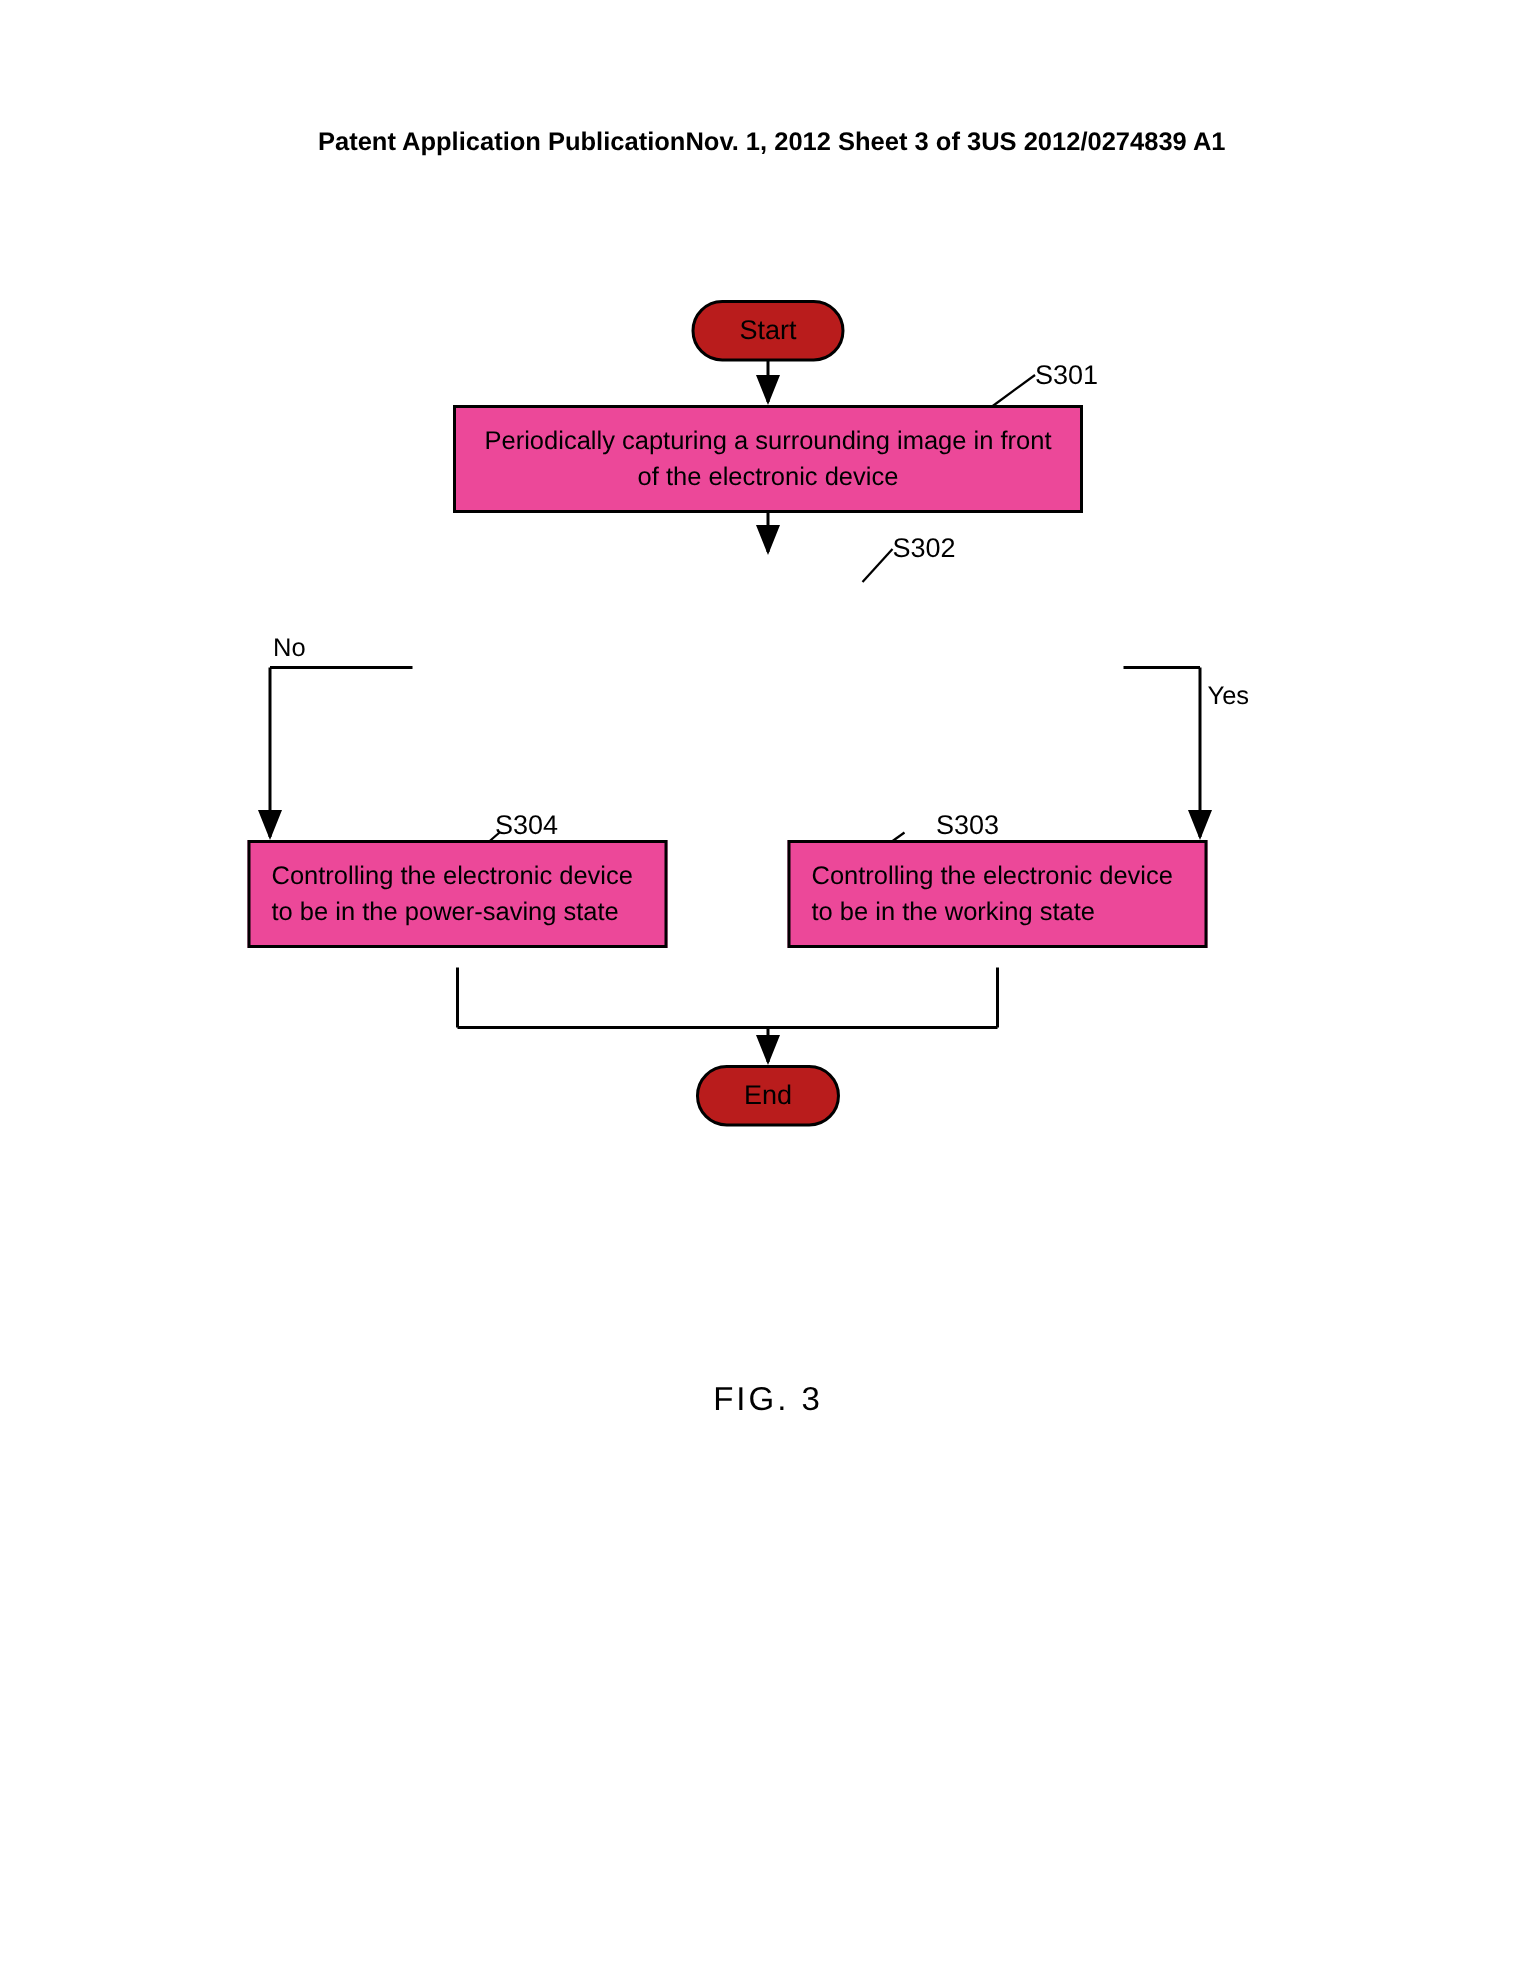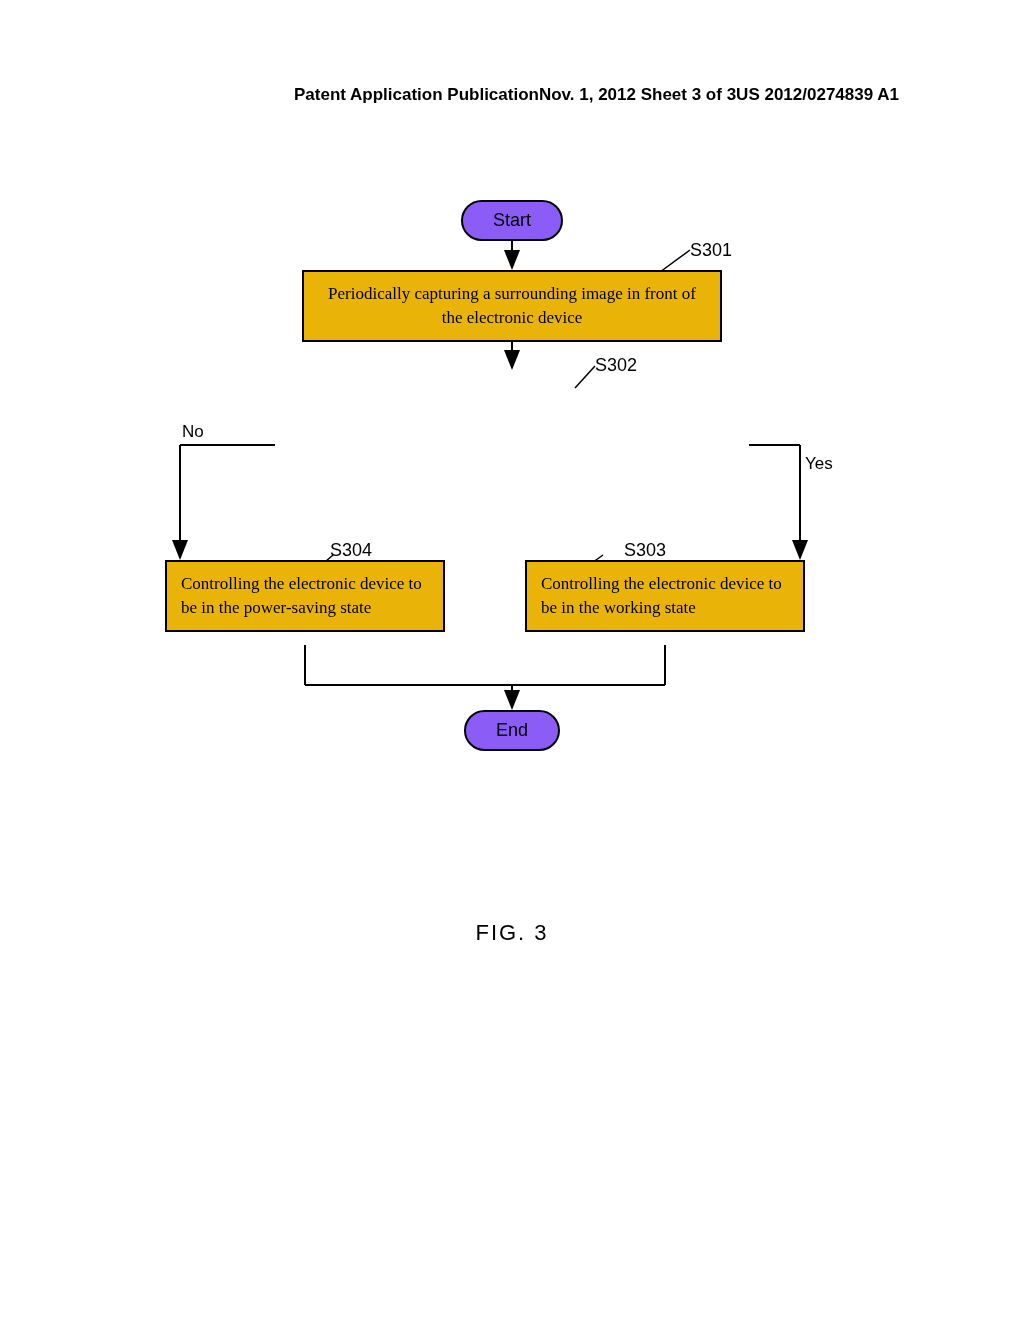--- a/index.html
+++ b/index.html
@@ -13,21 +13,21 @@
       background: white;
       font-family: Arial, sans-serif;
       position: relative;
     }
     .header {
       position: absolute;
       top: 85px;
       left: 0;
       width: 100%;
       display: flex;
-      justify-content: flex-end;
+      justify-content: center;
       padding: 0 125px 0 130px;
       font-size: 17px;
       font-weight: bold;
     }
     .header-left { }
     .header-center { }
     .header-right { }
     
     .diagram-container {
       position: absolute;
@@ -37,44 +37,43 @@
       height: 700px;
     }
     
     .terminal {
       position: absolute;
       border: 2px solid black;
       border-radius: 50px;
       padding: 8px 30px;
       font-size: 18px;
       text-align: center;
-      background: #8b5cf6;
+      background: #b91c1c;
     }
     
     .start-terminal {
       left: 50%;
       top: 0;
       transform: translateX(-50%);
     }
     
     .end-terminal {
       left: 50%;
       top: 510px;
       transform: translateX(-50%);
     }
     
     .process-box {
       position: absolute;
       border: 2px solid black;
       padding: 10px 18px;
       font-size: 17px;
       text-align: center;
-      background: #eab308;
+      background: #ec4899;
       line-height: 1.4;
-      font-family: Liberation Serif, serif;
     }
     
     .capture-box {
       left: 50%;
       top: 70px;
       transform: translateX(-50%);
       width: 420px;
     }
     
     .saving-box {

